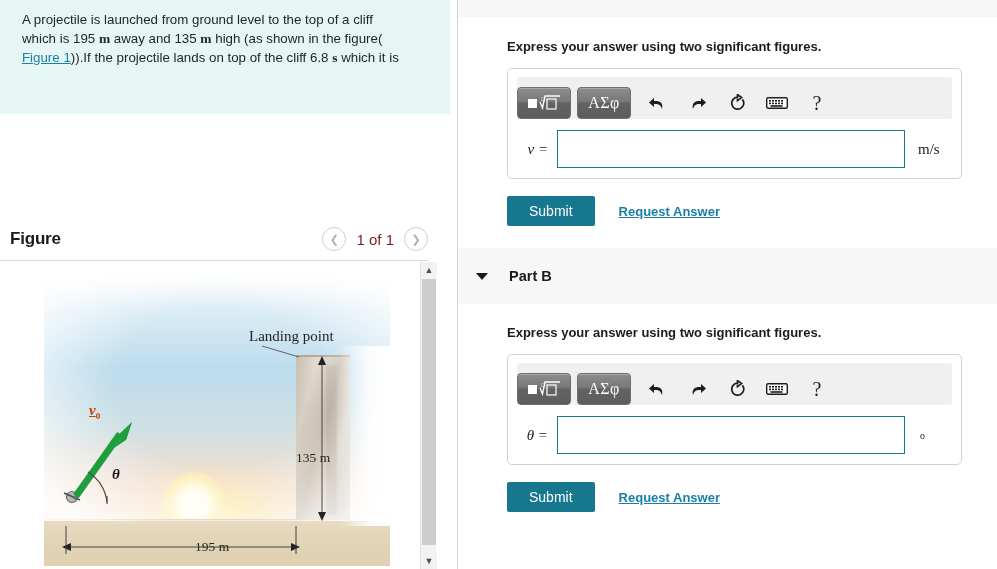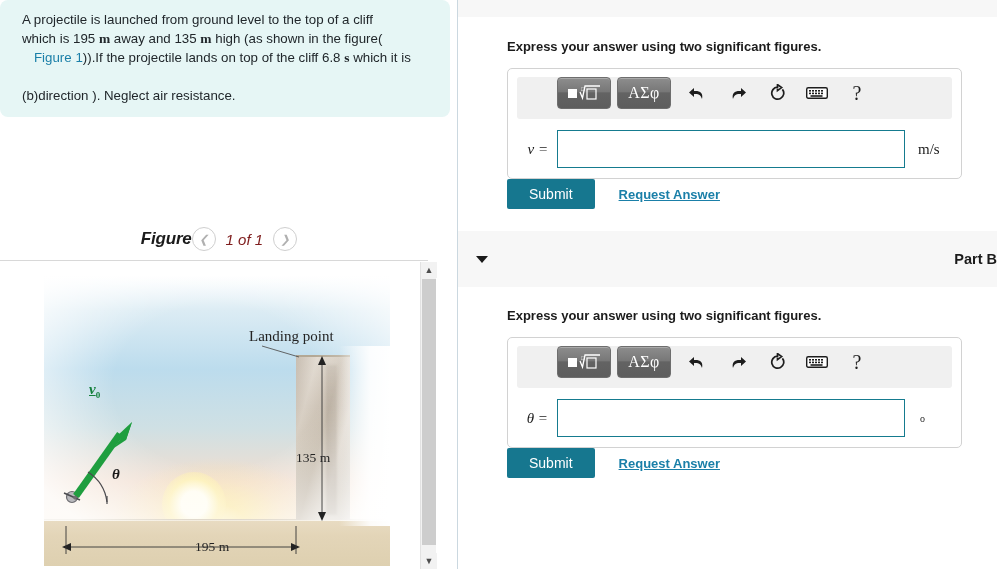--- a/index.html
+++ b/index.html
@@ -15,40 +15,38 @@
   
   .left-panel {
     position: relative;
     width: 458px; height: 569px;
     background: #fff;
     border-right: 1px solid #cbd8e0;
     overflow: hidden;
   }
   .question-box {
     background: #e6f6f5;
-    padding: 10px 14px 12px 22px;
+    padding: 10px 14px 28px 22px;
     font-size: 13.3px;
     line-height: 19px;
     color: #21272b;
     width: 450px;
-    border-radius: 8px;
   }
   .question-box .u { font-family: "Liberation Serif", serif; font-weight: bold; font-size: 13.5px;}
-  .fig-link { color: #1a7fa8; cursor: pointer; margin-left: 12px; }
+  .fig-link { color: #1a7fa8; text-decoration: underline; cursor: pointer; }
 
   .figure-header {
     position: absolute;
     left: 0; top: 218px;
     width: 450px;
     height: 42px;
     display: flex;
     align-items: center;
-    justify-content: center;
+    justify-content: space-between;
     padding: 0 22px 0 10px;
-    font-style: italic;
   }
   .figure-title {
     font-size: 17px;
     font-weight: bold;
     color: #1b1b1b;
     letter-spacing: -0.2px;
   }
   .pager { display: flex; align-items: center; gap: 10px; }
   .pager-btn {
     width: 24px; height: 24px; border-radius: 50%;
@@ -111,23 +109,23 @@
     position:absolute; left: 30px; top: 8px; width: 11px; height: 150px;
     background: linear-gradient(to bottom, rgba(120,105,88,0.12), rgba(110,95,80,0.3));
     filter: blur(1.2px);
   }
   .cliff-fade {
     position:absolute; left: 295px; top: 70px; width: 52px; height: 180px;
     background: linear-gradient(to right, rgba(255,255,255,0) 0%, rgba(255,255,255,0.9) 60%, #fff 100%);
   }
   .arrow-v0 { position:absolute; left: 10px; top: 120px; width: 100px; height: 110px; }
   .label-v0 {
-    position: absolute; left: 45px; top: 105px;
+    position: absolute; left: 45px; top: 126px;
     font-family: "Liberation Serif", serif; font-style: italic;
-    font-size: 15px; font-weight: bold; color: #15803d; text-decoration: underline;
+    font-size: 15px; font-weight: bold; color: #c2410c; text-decoration: underline;
   }
   .label-v0 sub { font-size: 9px; font-style: normal; }
   .label-theta {
     position: absolute; left: 68px; top: 190px;
     font-family: "Liberation Serif", serif; font-style: italic;
     font-size: 15px; font-weight: bold; color: #1a1a1a;
   }
   .label-landing {
     position: absolute; left: 205px; top: 52px;
     font-family: "Liberation Serif", serif;
@@ -173,21 +171,21 @@
     overflow: hidden;
   }
   .part-header-strip {
     width: 539px; height: 18px; background: #f7f7f7;
     border-bottom: 1px solid #ffffff;
   }
   .part-header {
     width: 539px; height: 56px;
     background: #f7f7f7;
     display: flex; align-items: center;
-    padding-left: 18px; gap: 21px; justify-content: space-between;
+    padding-left: 18px; gap: 21px;
   }
   .caret {
     width: 0; height: 0;
     border-left: 6px solid transparent;
     border-right: 6px solid transparent;
     border-top: 7px solid #1a1a1a;
     cursor: pointer;
   }
   .part-title { font-size: 14.5px; font-weight: bold; color: #1b1b1b; }
 
@@ -201,22 +199,21 @@
     width: 455px;
     border: 1px solid #d2d2d2;
     border-radius: 5px;
     background: #fff;
     padding: 8px 9px 10px 9px;
   }
   .math-toolbar {
     background: #f0f0f0;
     border-radius: 3px;
     height: 42px;
-    display: flex; align-items: flex-start;
-    padding-left: 40px;
+    display: flex; align-items: flex-end;
     gap: 0;
   }
   .mt-btn {
     height: 32px; min-width: 54px;
     border-radius: 4px;
     border: 1px solid #6e6e6e;
     background: linear-gradient(to bottom, #8d8d8d 0%, #787878 45%, #636363 50%, #5d5d5d 100%);
     color: #fff;
     display: flex; align-items: center; justify-content: center;
     margin-right: 6px;
@@ -250,21 +247,21 @@
     padding: 0 6px;
     font-family: "Liberation Sans", sans-serif;
   }
   .unit {
     padding-left: 13px;
     font-family: "Liberation Serif", serif;
     font-size: 15px; color: #1b1b1b;
   }
   .unit.deg { font-size: 10px; vertical-align: super; padding-left: 15px; }
 
-  .actions { display: flex; align-items: center; gap: 24px; }
+  .actions { display: flex; align-items: center; gap: 24px; margin-top: 17px; }
   .submit-btn {
     background: #16778f; color: #fff;
     border: none; border-radius: 2px;
     height: 30px; padding: 0 22px;
     font-size: 14px; cursor: pointer;
     font-family: "Liberation Sans", sans-serif;
   }
   .request-link {
     color: #1a7fa8; font-size: 13px; font-weight: bold;
     text-decoration: underline; cursor: pointer;
@@ -275,21 +272,20 @@
 
 <div class="page">
 
   <div class="left-panel">
 
     <div class="question-box">
       <span>A projectile is launched from ground level to the top of a cliff</span><br>
       <span>which is 195 </span><span class="u">m</span><span> away and 135 </span><span class="u">m</span><span> high (as shown in the figure(</span><br>
       <span class="fig-link">Figure 1</span><span>)).If the projectile lands on top of the cliff 6.8 </span><span class="u">s</span><span> which it is</span><br>
       <br>
-      <span>(b)direction ). Neglect air resistance.</span>
     </div>
 
     <div class="figure-header">
       <div class="figure-title">Figure</div>
       <div class="pager">
         <div class="pager-btn">❮</div>
         <div class="pager-label">1 of 1</div>
         <div class="pager-btn">❯</div>
       </div>
     </div>

